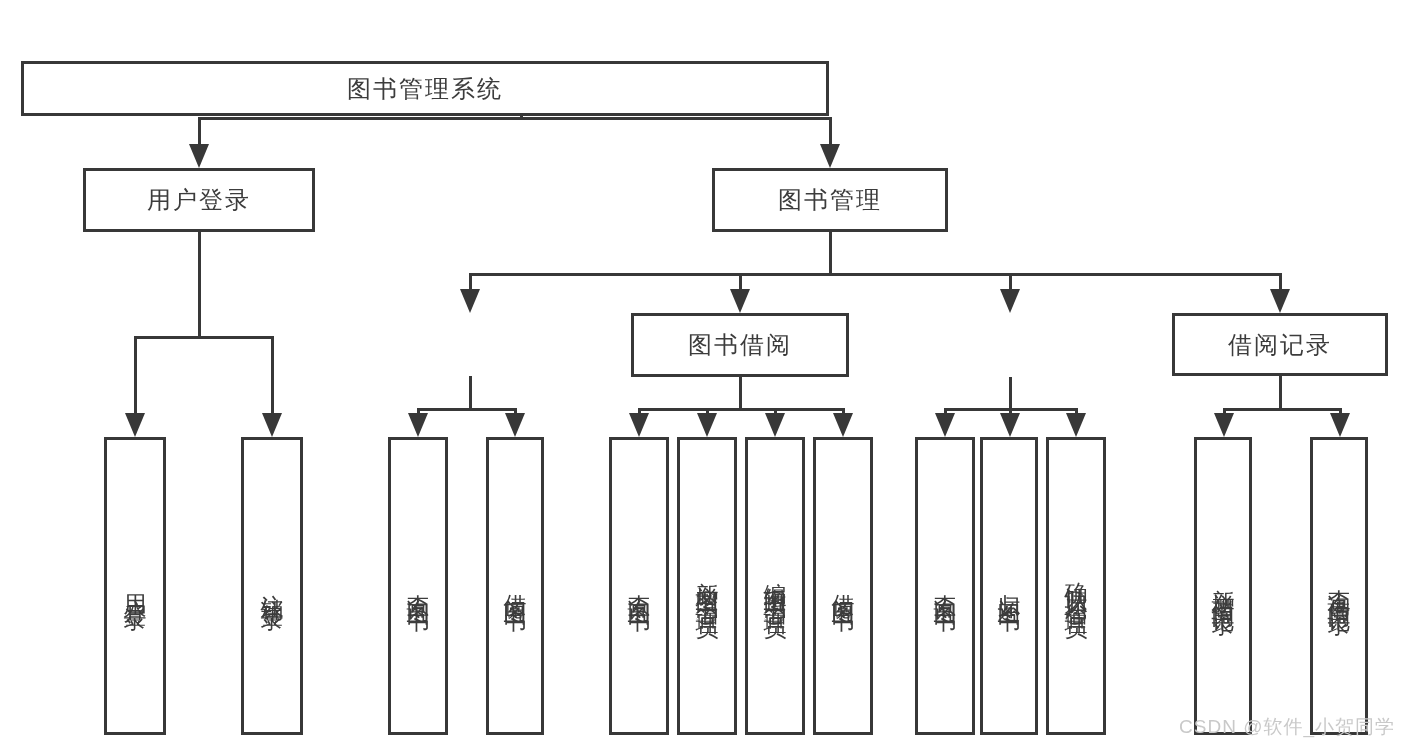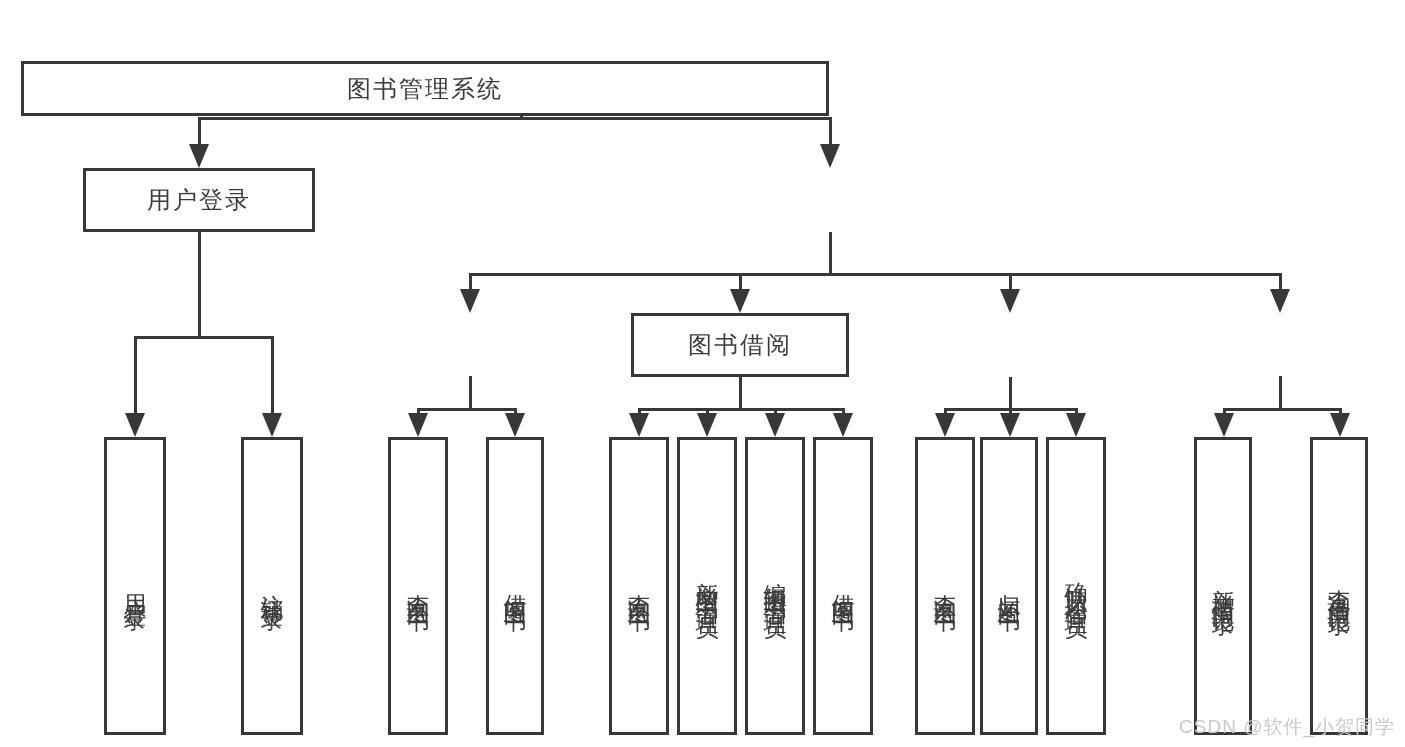--- a/index.html
+++ b/index.html
@@ -109,22 +109,28 @@
     <div class="line" style="left: 1223px; top: 408px; width: 3px; height: 9px;"></div>
     <div class="arrowhead" style="left: 1214px; top: 413px;"></div>
     <div class="line" style="left: 1339px; top: 408px; width: 3px; height: 9px;"></div>
     <div class="arrowhead" style="left: 1330px; top: 413px;"></div>
     <div class="node h" style="left: 21px; top: 13px; width: 808px; height: 55px; margin-top: 48px;">
       <span>图书管理系统</span>
     </div>
     <div class="node h" style="left: 83px; top: 168px; width: 232px; height: 64px;">
       <span>用户登录</span>
     </div>
+    <div class="node h" style="left: 712px; top: 168px; width: 236px; height: 64px;">
+      <span>图书管理</span>
+    </div>
     <div class="node h" style="left: 631px; top: 313px; width: 218px; height: 64px; justify-content: center;">
       <span>图书借阅</span>
+    </div>
+    <div class="node h" style="left: 1172px; top: 313px; width: 216px; height: 63px;">
+      <span>借阅记录</span>
     </div>
     <div class="node v" style="left: 104px; top: 437px; width: 62px; height: 298px;">
       <span>用户登录</span>
     </div>
     <div class="node v" style="left: 241px; top: 437px; width: 62px; height: 298px;">
       <span>注销登录</span>
     </div>
     <div class="node v" style="left: 388px; top: 437px; width: 60px; height: 298px;">
       <span>查询图书</span>
     </div>

